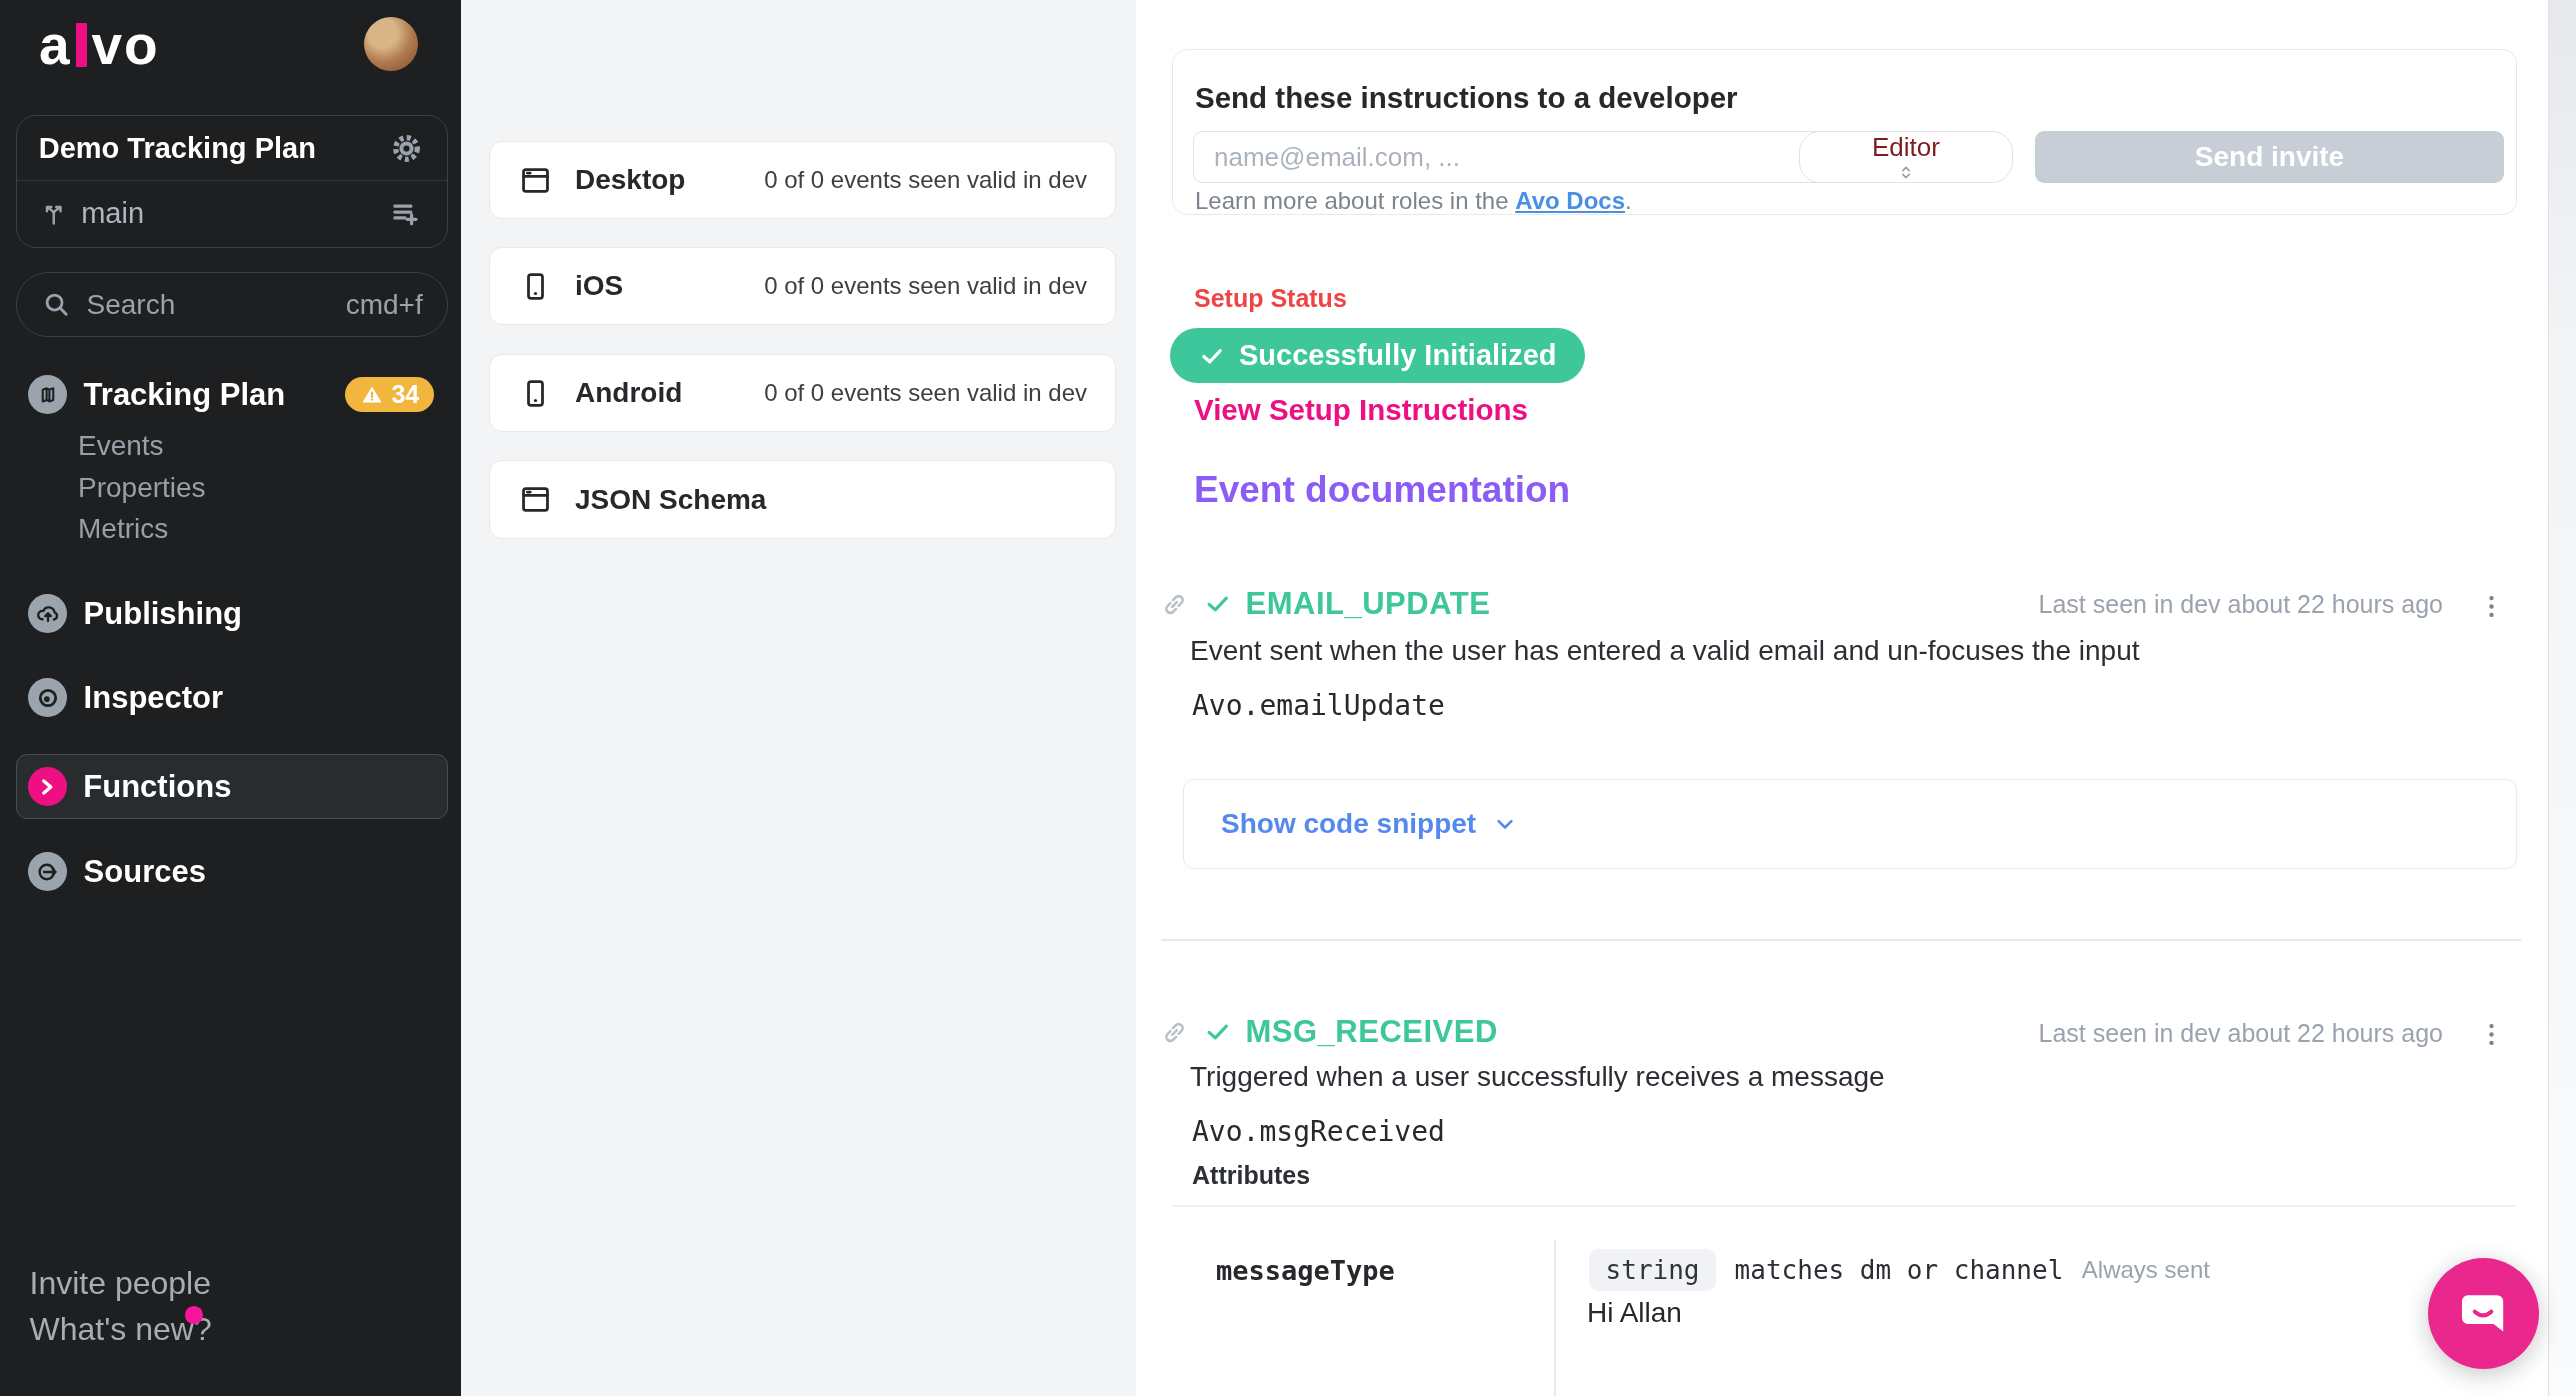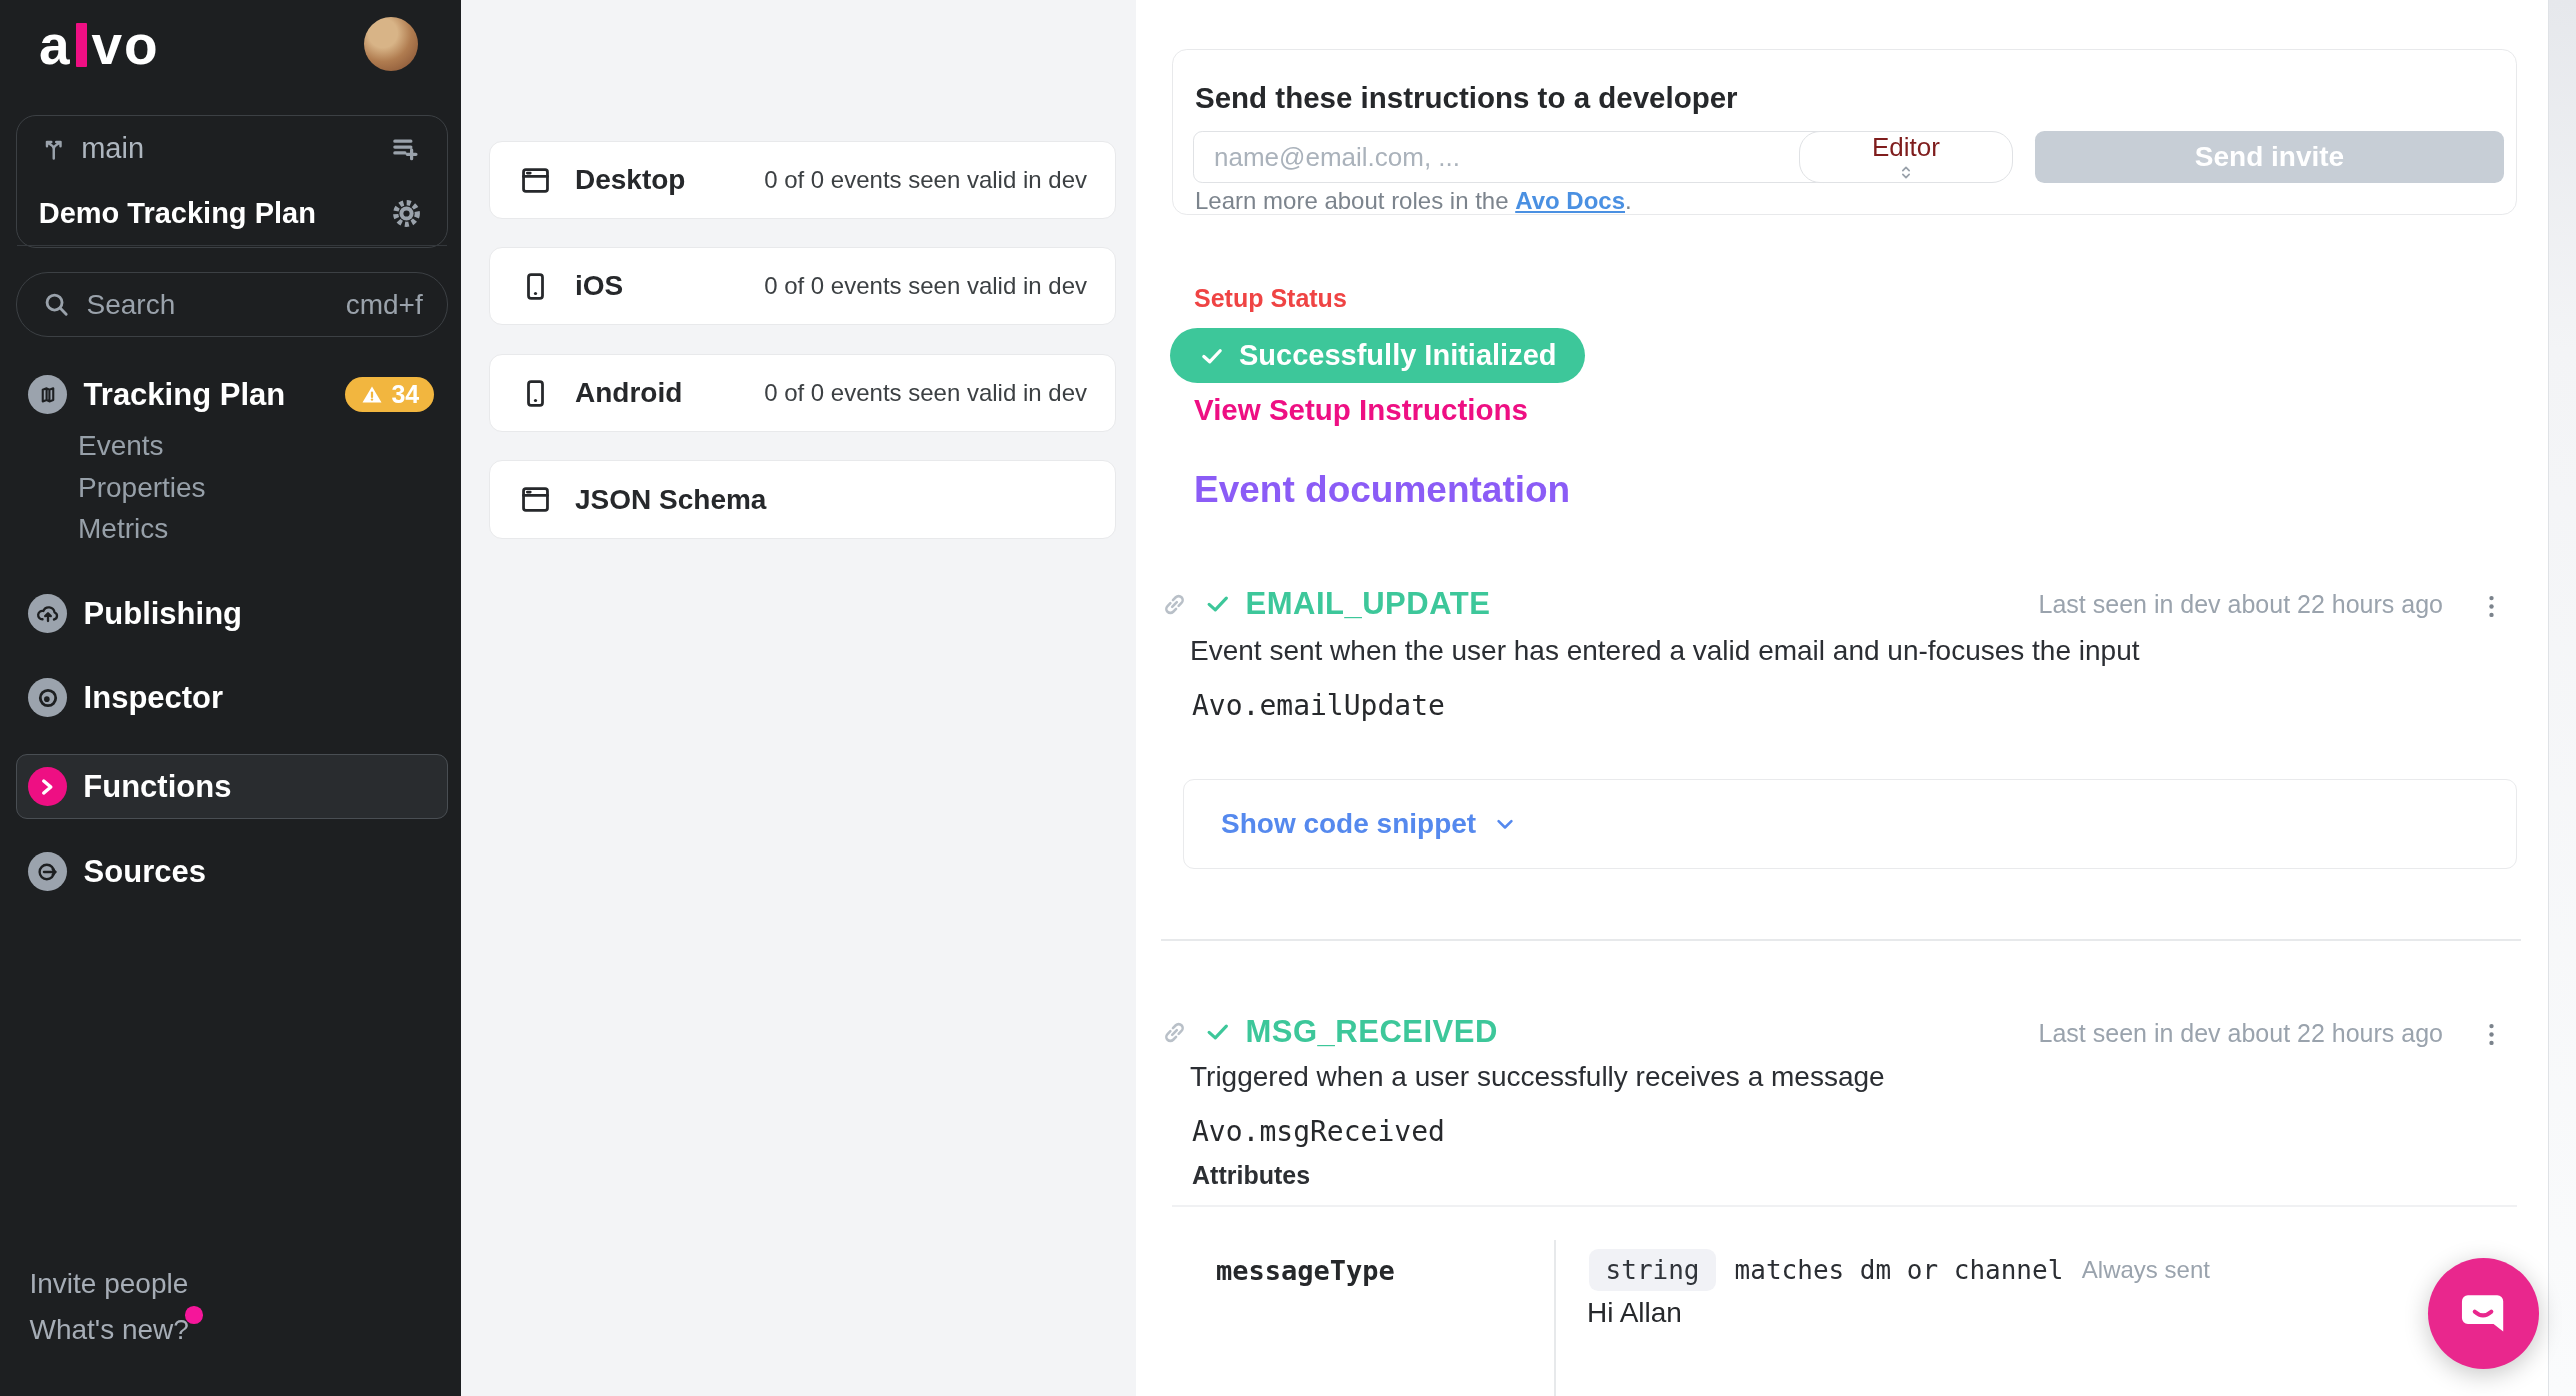--- a/index.html
+++ b/index.html
@@ -21,21 +21,21 @@
   .search-box { position:absolute; left:15.7px; top:272px; width:432px; height:65px; border:1.8px solid #3c4044; border-radius:32px; display:flex; align-items:center; padding:0 24px; }
   .search-label { color:#9aa2ab; font-size:28px; flex:1; margin-left:14.8px; }
   .search-kbd { color:#9aa2ab; font-size:28px; }
   .nav-row { position:absolute; left:28px; display:flex; align-items:center; gap:16.6px; height:55px; }
   .nav-circle { width:39px; height:39px; border-radius:50%; background:#9ba3ad; display:flex; align-items:center; justify-content:center; flex:none; }
   .nav-circle.pink { background:#ee0f83; }
   .nav-label { color:#fff; font-size:31px; font-weight:700; }
   .badge { display:flex; align-items:center; gap:7.4px; background:#f2b63f; border-radius:17.5px; height:35px; padding:0 14.8px; color:#fff; font-size:25px; font-weight:700; }
   .sub { position:absolute; left:78px; font-size:28px; color:#97a0a9; height:35px; display:flex; align-items:center; }
   .fn-box { position:absolute; left:15.7px; top:754px; width:432px; height:65px; background:#292c2f; border:1.8px solid #494e53; border-radius:11px; display:flex; align-items:center; gap:16.6px; padding-left:11px; }
-  .side-footer { position:absolute; left:29.5px; font-size:28px; color:#a6adb6; height:35px; display:flex; align-items:center; }
+  .side-footer { position:absolute; left:29.5px; font-size:32px; color:#a6adb6; height:35px; display:flex; align-items:center; }
   .pink-dot { position:absolute; left:185px; top:1306px; width:17.5px; height:17.5px; border-radius:50%; background:#f5169a; }
 
   
   .col { position:absolute; left:461px; top:0; width:675px; height:1397px; background:#f3f4f6; }
   .src-card { position:absolute; left:28px; width:627px; background:#fff; border:1.8px solid #e8e9eb; border-radius:13px; display:flex; align-items:center; padding:0 28px; color:#26282b; }
   .src-card.selected { background:#5b8edb; border:none; color:#fff; box-shadow:0 7.4px 16.6px rgba(91,142,219,.4); }
   .src-name { font-size:28px; font-weight:700; margin-left:22px; }
   .src-status { margin-left:auto; font-size:24px; }
   .src-card:not(.selected) .src-status { color:#3c4043; }
 
@@ -83,41 +83,41 @@
 
 <div class="sidebar">
   <div class="logo">
     <span>a</span>
       <span class="bar"></span>
       <span>vo</span>
   </div>
   <div class="avatar"></div>
 
   <div class="ws-box">
-    <div class="ws-row">
-      <svg width="29.5" height="29.5" viewBox="0 0 24 24" fill="none" stroke="#9aa2ab" stroke-width="2" stroke-linecap="round">
-        <path d="M12 20 V11 M12 12 C12 9 9 9 6.5 6.5 M6.5 6.5 V10 M6.5 6.5 H10 M12 12 C12 9 15 9 17.5 6.5 M17.5 6.5 V10 M17.5 6.5 H14"></path>
-      </svg>
-      <span class="branch-name">main</span>
-      <span class="icon-btn">
-        <svg width="35" height="35" viewBox="0 0 24 24" fill="none" stroke="#9aa2ab" stroke-width="2.2" stroke-linecap="round">
-            <path d="M4 7 H15 M4 11 H15 M4 15 H11 M15.5 13 V19 M12.5 16 H18.5"></path>
-          </svg>
-      </span>
-    </div>
     <div class="ws-row first">
       <span class="ws-name">Demo Tracking Plan</span>
       <span class="icon-btn">
         <svg width="37" height="37" viewBox="0 0 24 24">
             <circle cx="12" cy="12" r="7" fill="none" stroke="#9aa2ab" stroke-width="3.4" stroke-dasharray="2.6 2.1"></circle>
             <circle cx="12" cy="12" r="4.6" fill="#9aa2ab"></circle>
             <circle cx="12" cy="12" r="2" fill="#1d1f21"></circle>
           </svg>
       </span>
     </div>
+    <div class="ws-row">
+      <svg width="29.5" height="29.5" viewBox="0 0 24 24" fill="none" stroke="#9aa2ab" stroke-width="2" stroke-linecap="round">
+        <path d="M12 20 V11 M12 12 C12 9 9 9 6.5 6.5 M6.5 6.5 V10 M6.5 6.5 H10 M12 12 C12 9 15 9 17.5 6.5 M17.5 6.5 V10 M17.5 6.5 H14"></path>
+      </svg>
+      <span class="branch-name">main</span>
+      <span class="icon-btn">
+        <svg width="35" height="35" viewBox="0 0 24 24" fill="none" stroke="#9aa2ab" stroke-width="2.2" stroke-linecap="round">
+            <path d="M4 7 H15 M4 11 H15 M4 15 H11 M15.5 13 V19 M12.5 16 H18.5"></path>
+          </svg>
+      </span>
+    </div>
   </div>
 
   <div class="search-box">
     <svg width="31" height="31" viewBox="0 0 24 24" fill="none" stroke="#9aa2ab" stroke-width="2.2" stroke-linecap="round">
         <circle cx="10.5" cy="10.5" r="5.8"></circle>
         <line x1="14.8" y1="14.8" x2="19.5" y2="19.5"></line>
       </svg>
     <span class="search-label">Search</span>
     <span class="search-kbd">cmd+f</span>
   </div>

